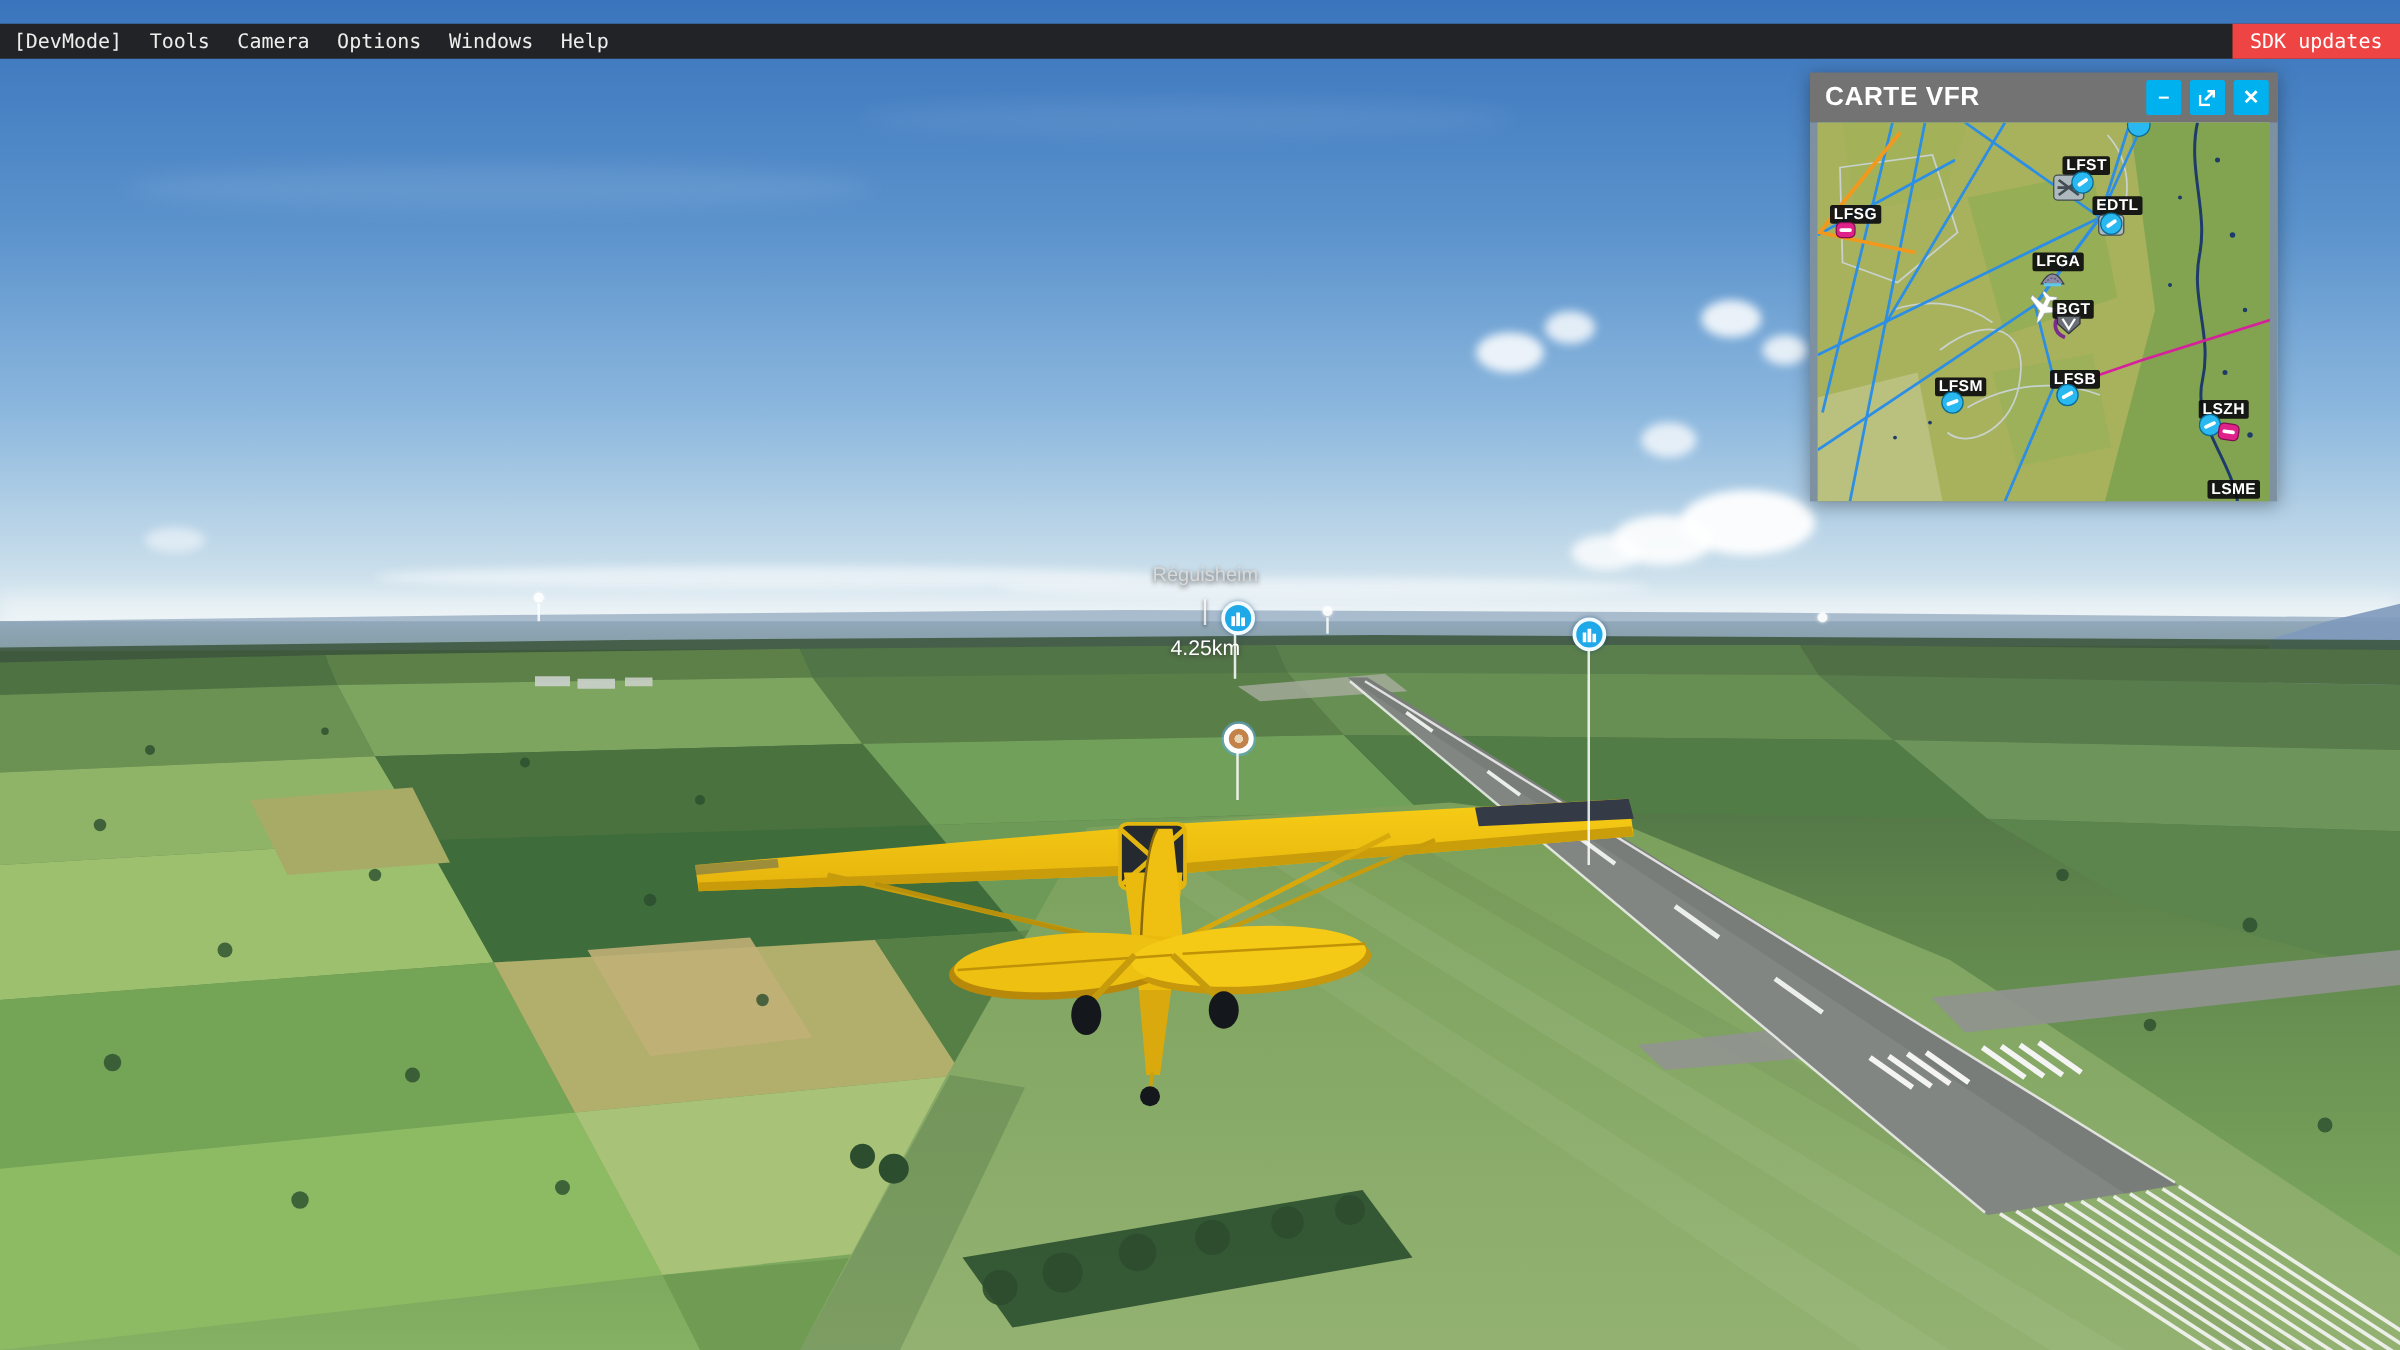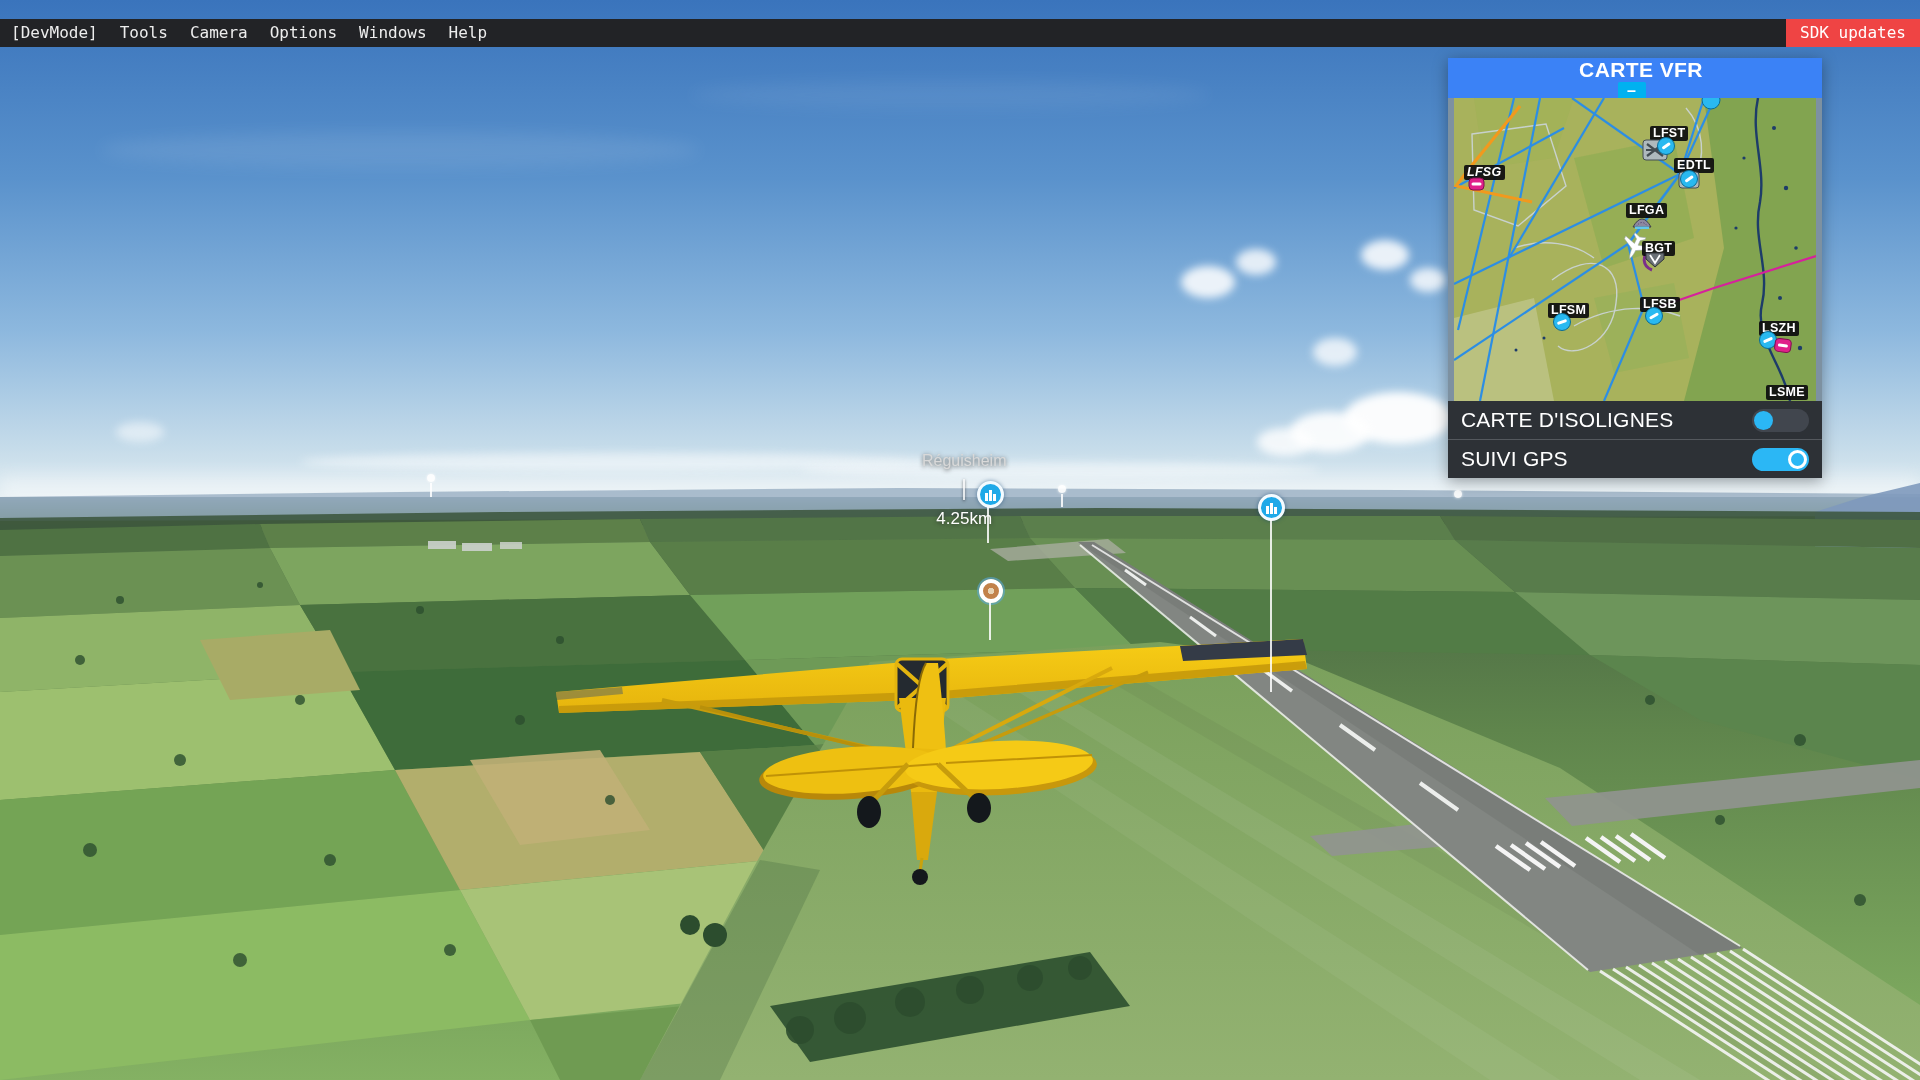--- a/index.html
+++ b/index.html
@@ -24,21 +24,21 @@
             box-shadow:0 0 4px rgba(0,60,110,.5);display:flex;align-items:center;justify-content:center;}
   .pole{position:absolute;background:rgba(255,255,255,.85);width:2px;}
   .poi-ring{width:16px;height:16px;border-radius:50%;border:4px solid #fff;
             background:radial-gradient(circle,#e8d4b4 0 30%,#c2824a 31% 100%);
             box-shadow:0 0 0 2px rgba(90,170,230,.55);}
   .poi-dot{width:8px;height:8px;border-radius:50%;background:rgba(255,255,255,.9);
            box-shadow:0 0 3px rgba(255,255,255,.8);}
   
   #vfr{position:absolute;left:1448px;top:58px;width:374px;z-index:20;
        box-shadow:0 3px 14px rgba(0,0,0,.35);}
-  #vfr-header{height:40px;background:#3b82f6;display:flex;align-items:center;flex-direction:column;}
+  #vfr-header{height:40px;background:#737373;display:flex;align-items:center;}
   #vfr-title{color:#fff;font-size:21px;font-weight:700;letter-spacing:.4px;padding-left:12px;flex:1;}
   .win-btn{width:28px;height:28px;margin-right:7px;background:#00b1f0;color:#fff;border:none;
            border-radius:2px;display:flex;align-items:center;justify-content:center;
            font-size:16px;font-weight:700;cursor:pointer;padding:0;}
   #vfr-map-wrap{background:#7d91a1;padding:0 6px;}
   #vfr-map{position:relative;width:362px;height:303px;overflow:hidden;background:#a8b25c;}
   .apt{position:absolute;}
   .apt-label{display:inline-block;background:rgba(12,12,14,.92);color:#fff;font-size:12.5px;
              font-weight:700;letter-spacing:.3px;padding:0px 3px 1px;border-radius:2px;line-height:14px;}
   .apt-ic{position:absolute;}
@@ -360,21 +360,21 @@
           <path d="M196,152 C188,158 188,168 198,172" stroke="#7b2d8b" stroke-width="3" fill="none"></path>
 
           <circle cx="257" cy="2" r="9" fill="#29b9f0" stroke="#0a6c96"></circle>
 
           <g transform="translate(181,149) rotate(205)">
             <path d="M0,-13 C2,-8 2,-6 2,-3 L13,3 L13,6 L2,3 L2,8 L6,11 L6,13 L0,11 L-6,13 L-6,11 L-2,8 L-2,3 L-13,6 L-13,3 L-2,-3 C-2,-6 -2,-8 0,-13 Z" fill="#fff" stroke="#9aa4ac" stroke-width=".5"></path>
           </g>
         </svg>
 
         
-        <div class="apt" style="left:10px;top:64px;font-style:italic;">
+        <div class="apt" style="left:10px;top:64px;">
           <span class="apt-label">LFSG</span>
           <svg class="apt-ic" style="left:4px;top:15px;" width="17" height="15">
             <rect x="1" y="1" width="15" height="12" rx="4" fill="#e0218a" stroke="#7e1050"></rect>
             <rect x="3.5" y="5.5" width="10" height="3" rx="1.5" fill="#fff"></rect>
             </svg>
         </div>
         <div class="apt" style="left:196px;top:25px;">
           <span class="apt-label">LFST</span>
           <svg class="apt-ic" style="left:-8px;top:14px;" width="34" height="26">
             <rect x="1" y="3" width="24" height="20" rx="3" fill="#aeb9bd" stroke="#424c52"></rect>
@@ -428,29 +428,15 @@
             <rect x="16" y="8" width="16" height="13" rx="4" fill="#e0218a" stroke="#7e1050" transform="rotate(8 24 14)"></rect>
             <rect x="19" y="13" width="10" height="3" rx="1.5" fill="#fff" transform="rotate(8 24 14)"></rect>
             </svg>
         </div>
         <div class="apt" style="left:272px;top:284px;padding-left:40px;">
           <span class="apt-label">LSME</span>
         </div>
       </div>
     </div>
 
-    <div id="vfr-toggles">
-      <div class="trow">
-        <span class="tlabel">CARTE D'ISOLIGNES</span>
-        <div class="toggle">
-          <div class="knob"></div>
-        </div>
-      </div>
-      <div class="trow">
-        <span class="tlabel">SUIVI GPS</span>
-        <div class="toggle on">
-          <div class="knob"></div>
-        </div>
-      </div>
-    </div>
   </div>
 
 </div>
 
 </body></html>

